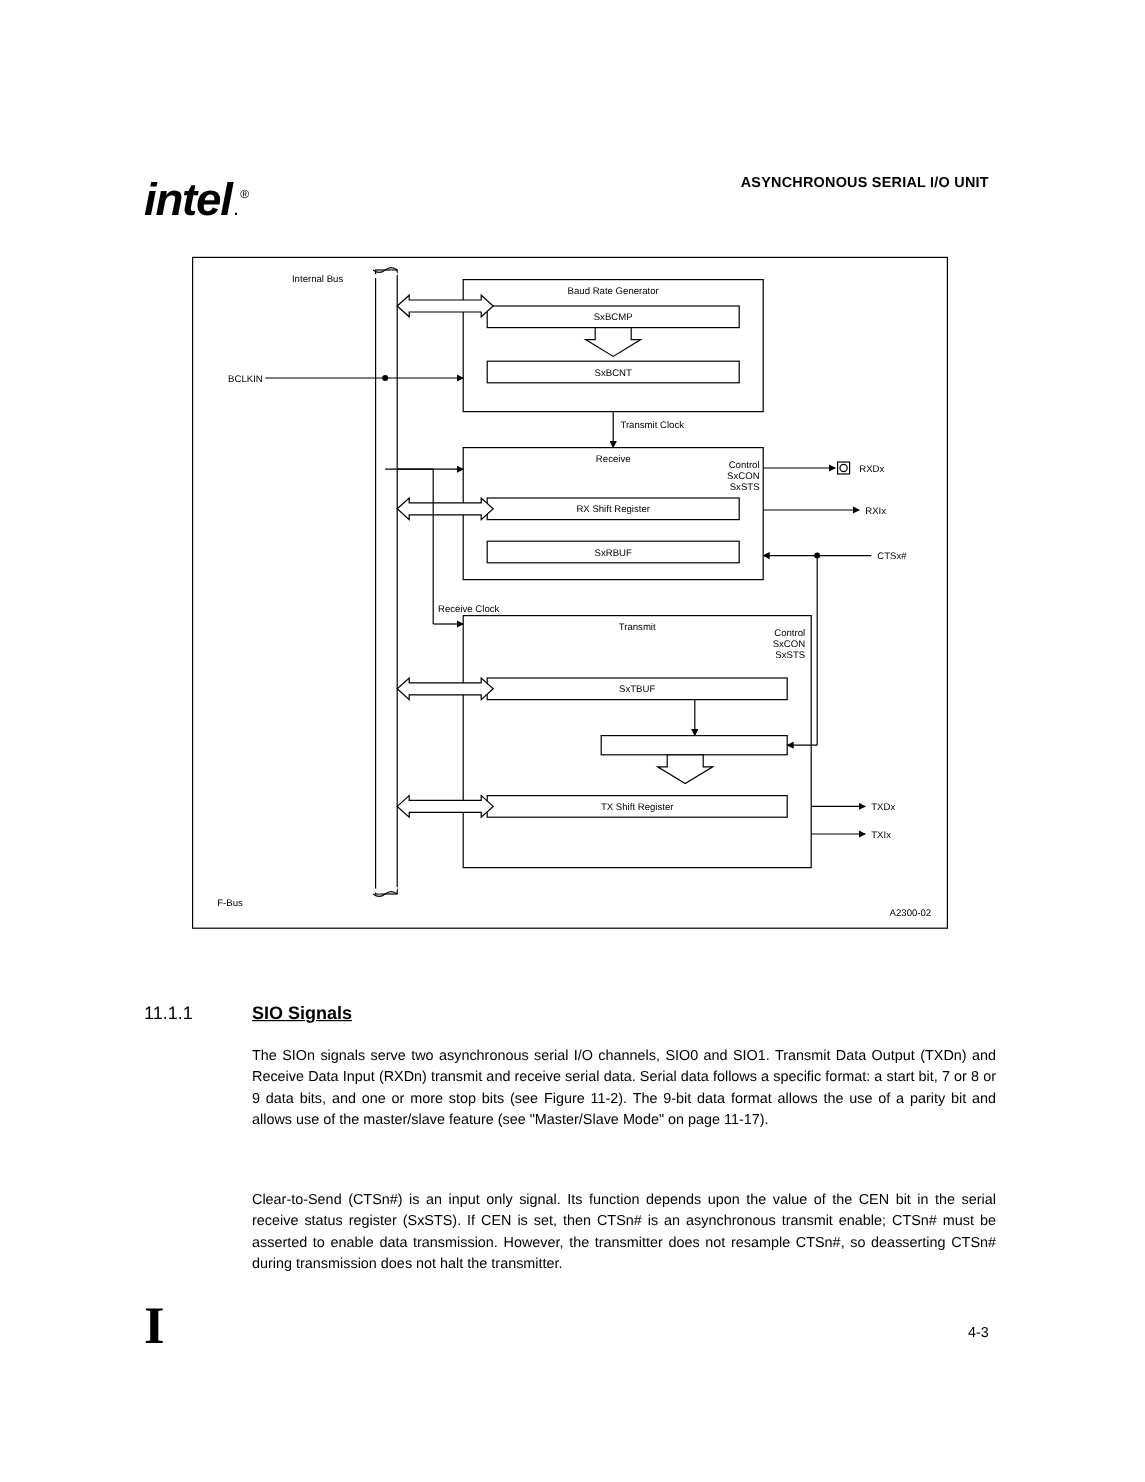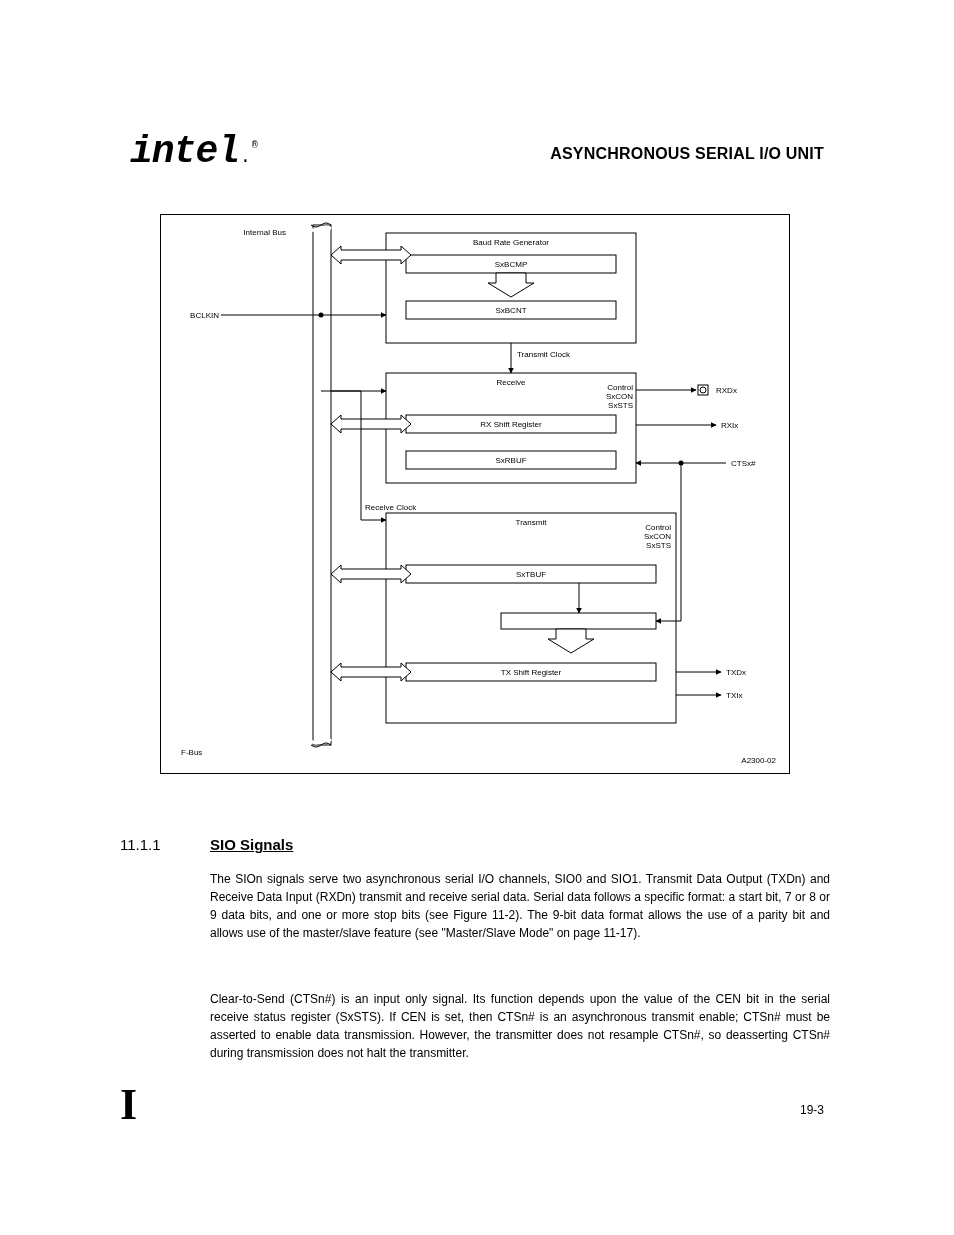--- a/index.html
+++ b/index.html
@@ -1,26 +1,26 @@
 <!DOCTYPE html>
 <html><head>
 <meta charset="utf-8">
 <style>
   html, body { margin:0; padding:0; background:#fff; font-family:"Helvetica Neue",Helvetica,Arial,sans-serif; color:#000; }
   #page { position:relative; width:954px; height:1235px; background:#fff; }
 
   
-  #logo { position:absolute; left:120px; top:130px; font-family:Liberation Mono, monospace; font-style:italic; font-weight:700; font-size:38px; letter-spacing:-1px;margin-left:10px; }
+  #logo { position:absolute; left:120px; top:146px; font-family:Liberation Sans, sans-serif; font-style:italic; font-weight:700; font-size:38px; letter-spacing:-1px; }
   #logo .i { font-style:italic; }
   #logo .dot { font-style:normal; font-weight:400; font-size:18px; vertical-align:baseline; margin-left:1px; }
   #logo .reg { font-style:normal; font-weight:400; font-size:10px; vertical-align:super; margin-left:2px; }
   
 
   
-  .hdr-right { position:absolute; right:130px; top:145px; font-size:16px; font-weight:700; letter-spacing:0.2px; }
+  .hdr-right { position:absolute; right:130px; top:145px; font-size:12px; font-weight:700; letter-spacing:0.2px; }
 
   
   #fig { position:absolute; left:160px; top:214px; width:630px; height:560px; border:1px solid #000; box-sizing:border-box; }
 
   
   #fig svg { position:absolute; left:0; top:0; }
 
   
   .dtxt { font-family:Arial,Helvetica,sans-serif; font-size:8px; fill:#000; }
   .dtxtC { font-family:Arial,Helvetica,sans-serif; font-size:8px; fill:#000; text-anchor:middle; }
@@ -170,15 +170,15 @@
   </div>
 
 
   <div class="sect-num">11.1.1</div>
   <div class="sect-ttl">SIO Signals</div>
 
   <div class="para" style="top:870px;">The SIOn signals serve two asynchronous serial I/O channels, SIO0 and SIO1. Transmit Data Output (TXDn) and Receive Data Input (RXDn) transmit and receive serial data. Serial data follows a specific format: a start bit, 7 or 8 or 9 data bits, and one or more stop bits (see Figure 11-2). The 9-bit data format allows the use of a parity bit and allows use of the master/slave feature (see "Master/Slave Mode" on page 11-17).</div>
   <div class="para" style="top:990px;">Clear-to-Send (CTSn#) is an input only signal. Its function depends upon the value of the CEN bit in the serial receive status register (SxSTS). If CEN is set, then CTSn# is an asynchronous transmit enable; CTSn# must be asserted to enable data transmission. However, the transmitter does not resample CTSn#, so deasserting CTSn# during transmission does not halt the transmitter.</div>
 
   <div class="footL">I</div>
-  <div class="footR">19-3</div>
+  <div class="footR">4-3</div>
 
 </div>
 
 </body></html>

